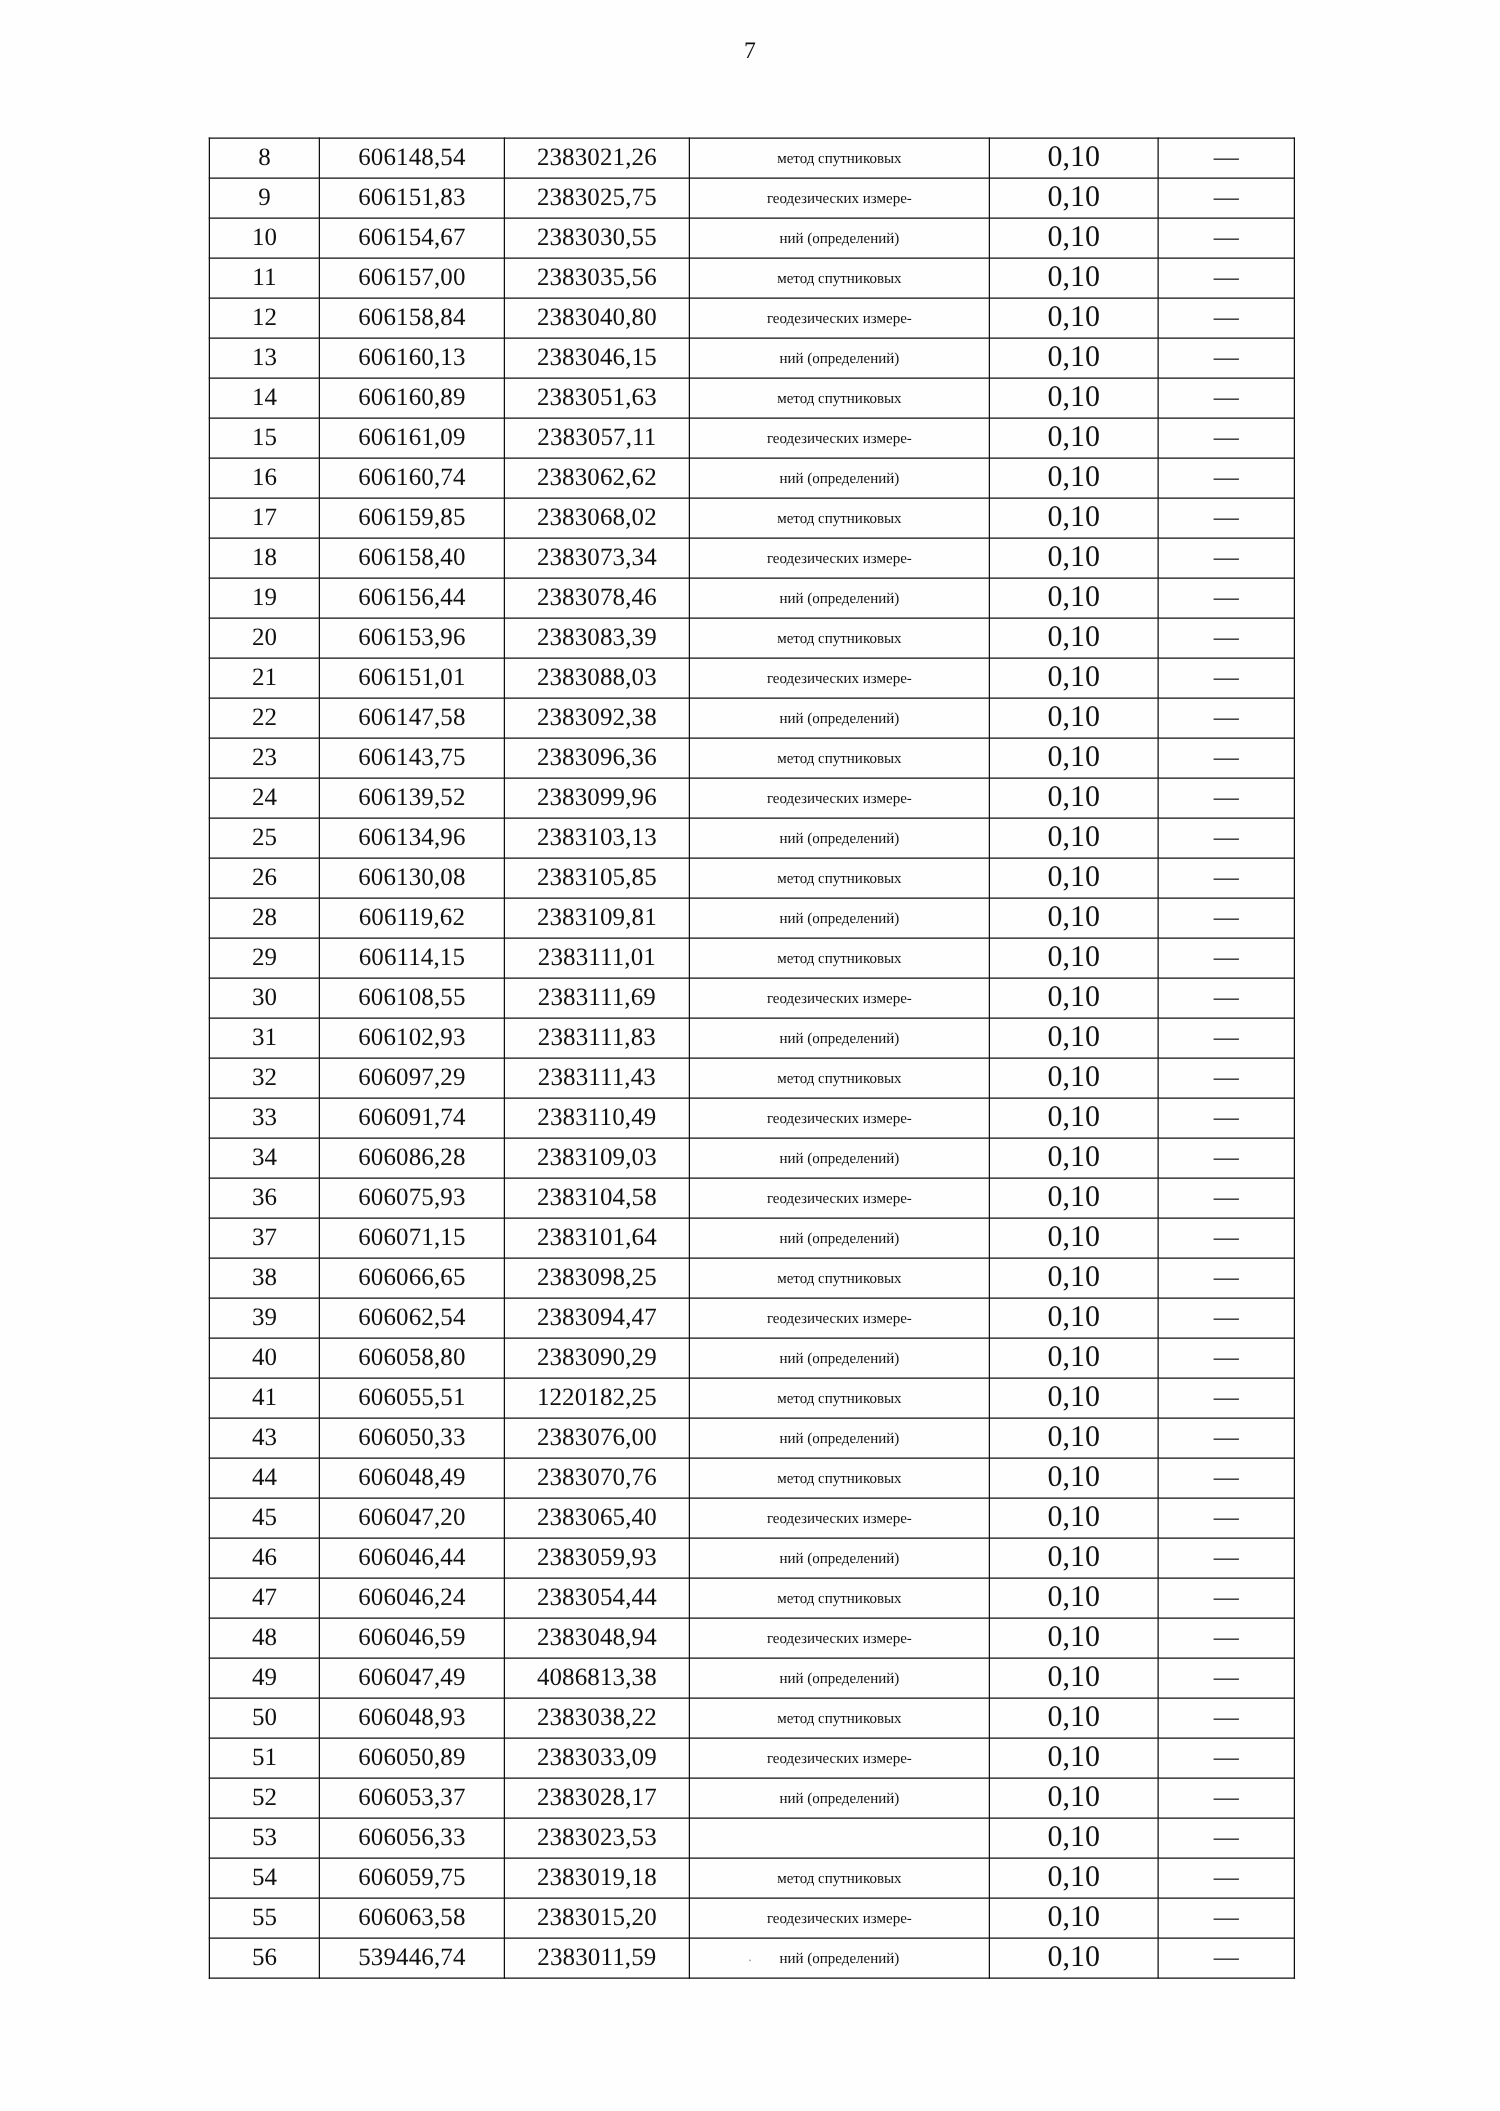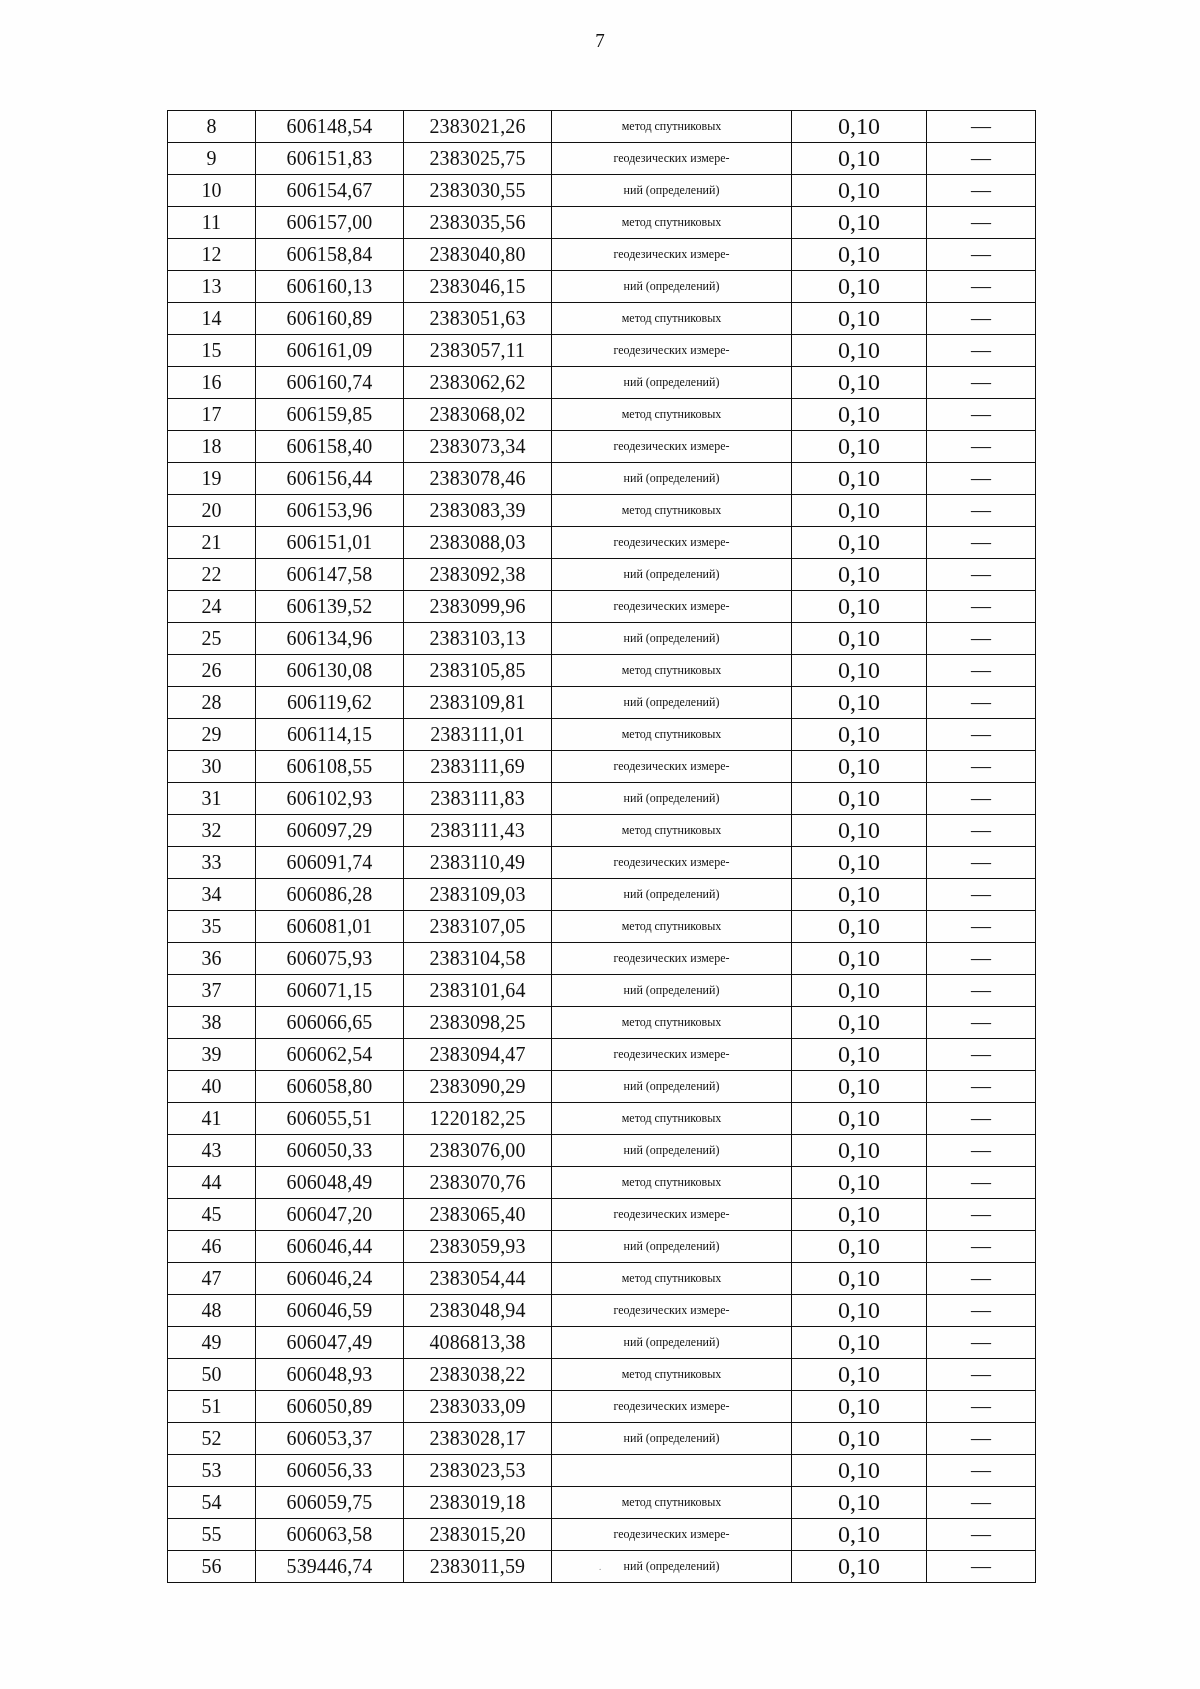--- a/index.html
+++ b/index.html
@@ -224,20 +224,28 @@
           </tr>
           <tr>
             <td class="num">22</td>
             <td class="coord">606147,58</td>
             <td class="coord">2383092,38</td>
             <td class="method m-last">ний (определений)</td>
             <td class="mt">0,10</td>
             <td class="dash">—</td>
           </tr>
           <tr>
+            <td class="num">23</td>
+            <td class="coord">606143,75</td>
+            <td class="coord">2383096,36</td>
+            <td class="method m-first">метод спутниковых</td>
+            <td class="mt">0,10</td>
+            <td class="dash">—</td>
+          </tr>
+          <tr>
             <td class="num">24</td>
             <td class="coord">606139,52</td>
             <td class="coord">2383099,96</td>
             <td class="method">геодезических измере-</td>
             <td class="mt">0,10</td>
             <td class="dash">—</td>
           </tr>
           <tr>
             <td class="num">25</td>
             <td class="coord">606134,96</td>
@@ -300,28 +308,20 @@
             <td class="coord">2383110,49</td>
             <td class="method">геодезических измере-</td>
             <td class="mt">0,10</td>
             <td class="dash">—</td>
           </tr>
           <tr>
             <td class="num">34</td>
             <td class="coord">606086,28</td>
             <td class="coord">2383109,03</td>
             <td class="method m-last">ний (определений)</td>
-            <td class="mt">0,10</td>
-            <td class="dash">—</td>
-          </tr>
-          <tr>
-            <td class="num">35</td>
-            <td class="coord">606081,01</td>
-            <td class="coord">2383107,05</td>
-            <td class="method m-first">метод спутниковых</td>
             <td class="mt">0,10</td>
             <td class="dash">—</td>
           </tr>
           <tr>
             <td class="num">36</td>
             <td class="coord">606075,93</td>
             <td class="coord">2383104,58</td>
             <td class="method">геодезических измере-</td>
             <td class="mt">0,10</td>
             <td class="dash">—</td>

